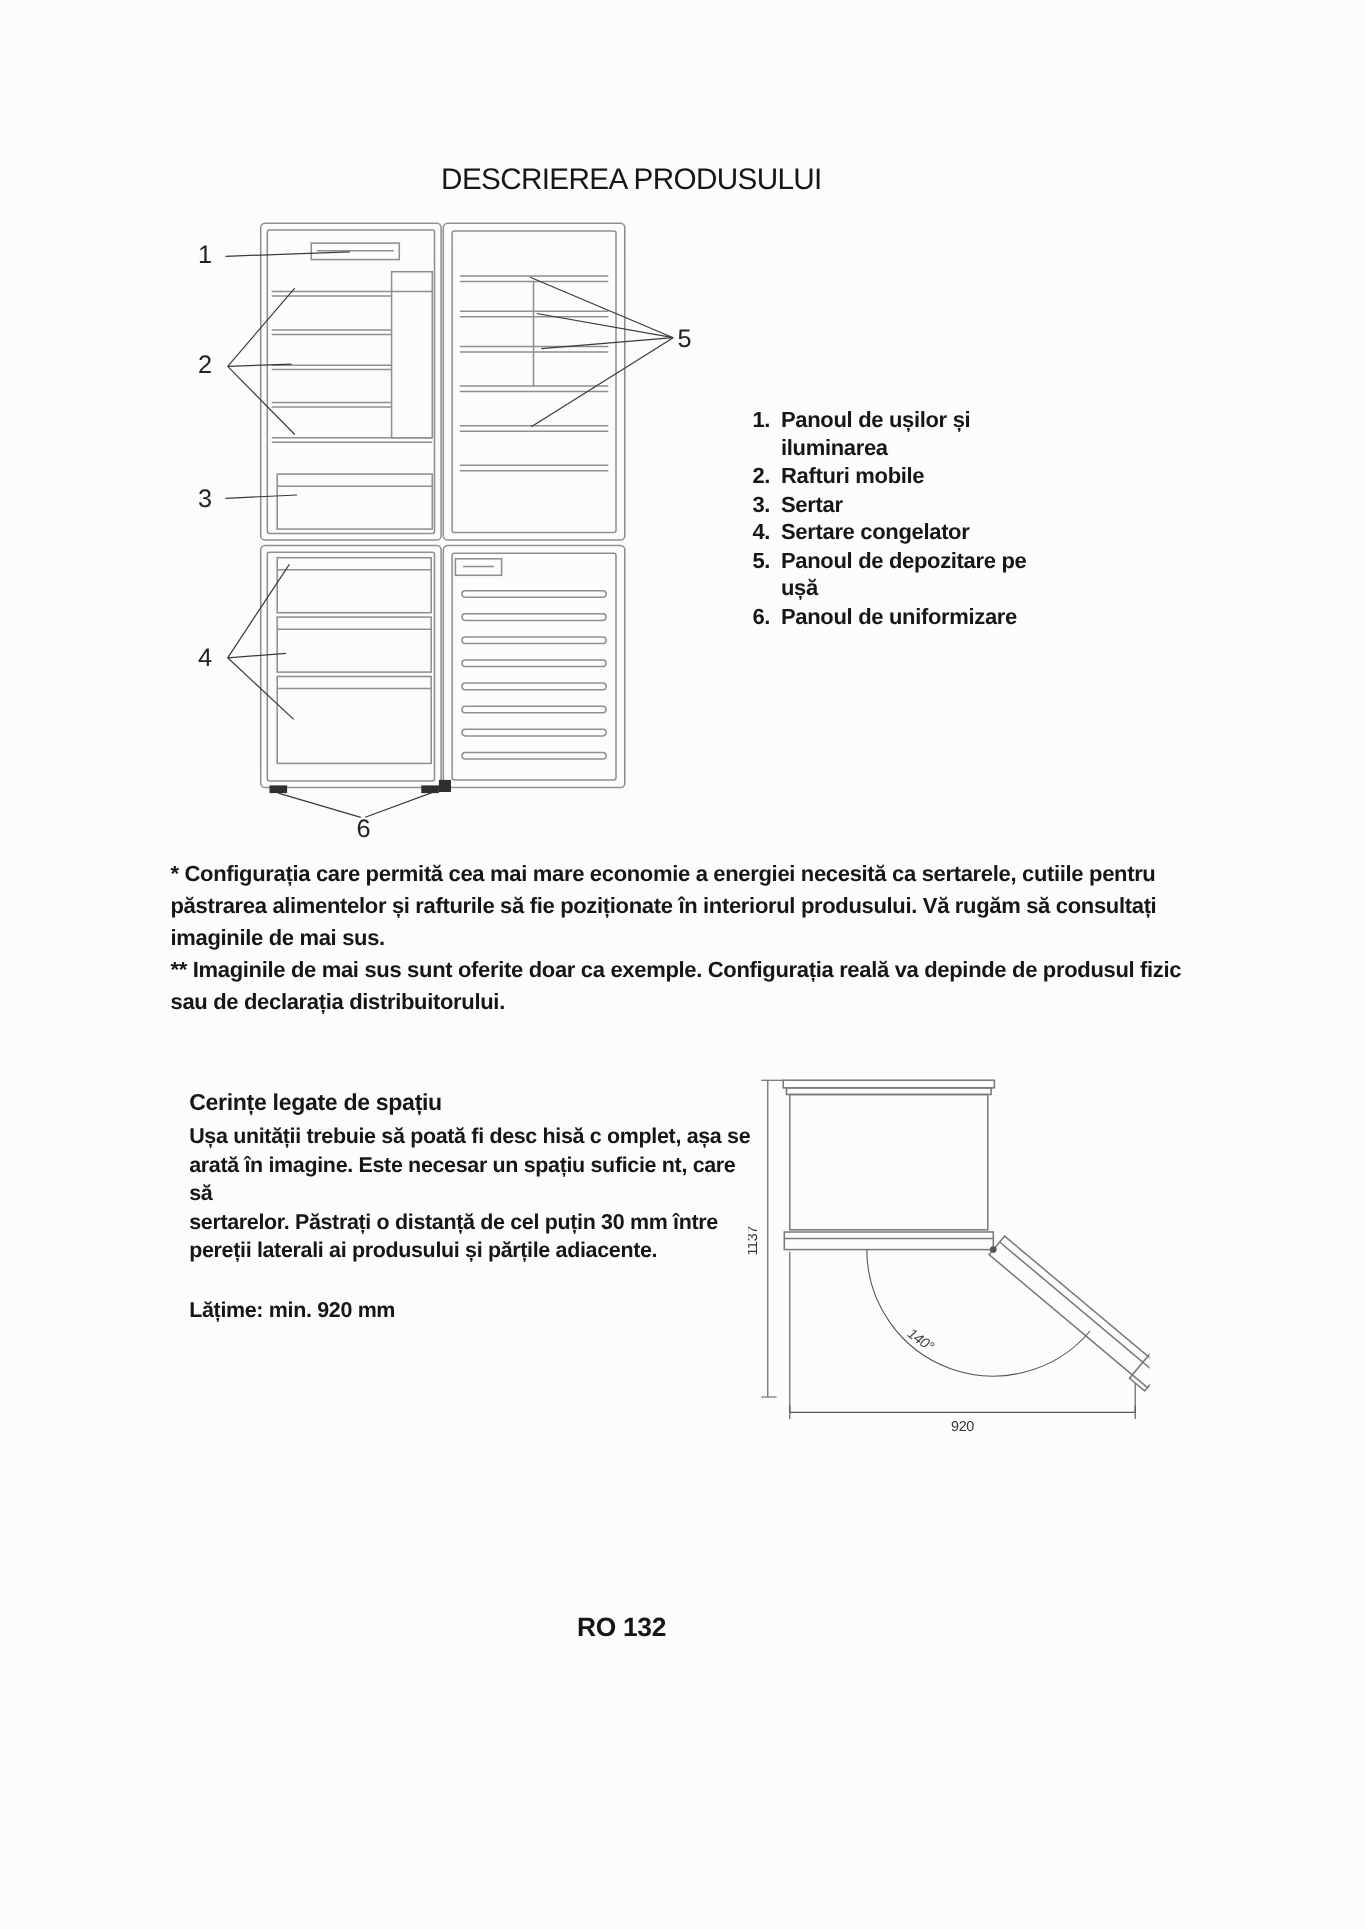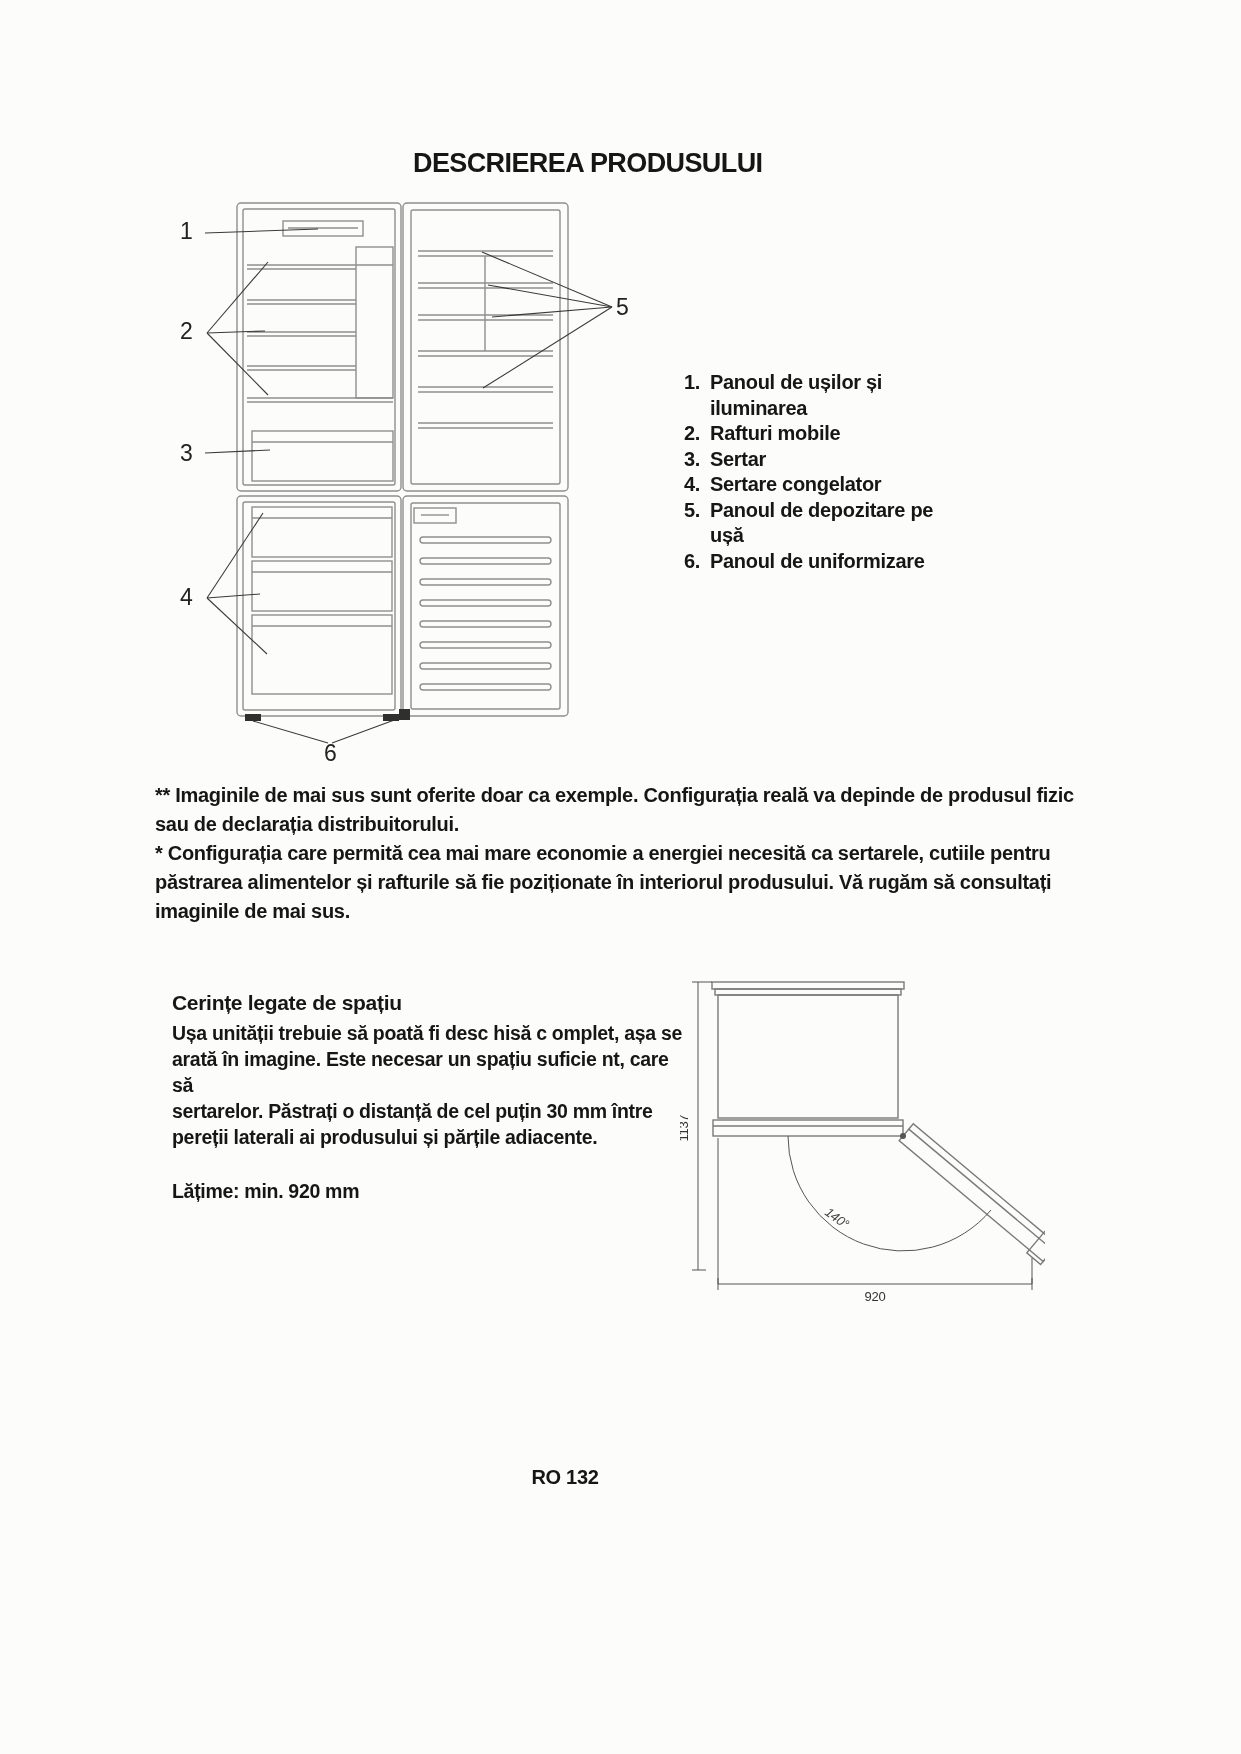--- a/index.html
+++ b/index.html
@@ -6,22 +6,22 @@
   .page{
     position:relative;
     width:1241px;height:1754px;
     background:#fcfcfb;
     font-family:"Liberation Sans","DejaVu Sans",sans-serif;
     color:#161616;
     overflow:hidden;
     letter-spacing:-0.3px;
   }
   .title{
-    position:absolute;left:413px;top:148px;
-    font-size:27px;font-weight:700;letter-spacing:-0.6px;margin:0;
+    position:absolute;left:401px;top:148px;
+    font-size:27px;font-weight:400;letter-spacing:-0.6px;margin:0;
   }
   .callout{
     position:absolute;
     font-size:23px;font-weight:400;color:#222;
   }
   .legend{
     position:absolute;left:684px;top:370px;width:268px;
     font-size:20px;font-weight:700;line-height:25.5px;
   }
   .legend-item{display:flex;}
@@ -33,21 +33,21 @@
   }
   .notes p{margin:0;}
   .space{
     position:absolute;left:172px;top:990px;width:520px;
     font-size:19.5px;font-weight:700;line-height:26px;
   }
   .space-heading{font-size:21px;margin-bottom:4px;}
   .space-dims{margin-top:28px;}
   .footer{
     position:absolute;left:505px;top:1466px;width:120px;
-    text-align:center;font-size:20px;font-weight:700;
+    text-align:center;font-size:24px;font-weight:700;
   }
   .abs-svg{position:absolute;}
   svg text{font-family:"Liberation Sans","DejaVu Sans",sans-serif;}
 </style>
 </head>
 <body>
 
 <div class="page">
 
   <h1 class="title">DESCRIEREA PRODUSULUI</h1>
@@ -166,22 +166,22 @@
       <span class="legend-num">5.</span>
       <span class="legend-label">Panoul de depozitare pe ușă</span>
     </div>
     <div class="legend-item">
       <span class="legend-num">6.</span>
       <span class="legend-label">Panoul de uniformizare</span>
     </div>
   </div>
 
   <div class="notes">
+    <p>* Configurația care permită cea mai mare economie a energiei necesită ca sertarele, cutiile pentru păstrarea alimentelor și rafturile să fie poziționate în interiorul produsului. Vă rugăm să consultați imaginile de mai sus.</p>
     <p>** Imaginile de mai sus sunt oferite doar ca exemple. Configurația reală va depinde de produsul fizic sau de declarația distribuitorului.</p>
-    <p>* Configurația care permită cea mai mare economie a energiei necesită ca sertarele, cutiile pentru păstrarea alimentelor și rafturile să fie poziționate în interiorul produsului. Vă rugăm să consultați imaginile de mai sus.</p>
   </div>
 
   <div class="space">
     <div class="space-heading">Cerințe legate de spațiu</div>
     <div>Ușa unității trebuie să poată fi desc hisă c omplet, așa se</div>
     <div>arată în imagine. Este necesar un spațiu suficie nt, care să</div>
     <div>sertarelor.  Păstrați o distanță de cel puțin 30 mm între</div>
     <div>pereții laterali ai produsului și părțile adiacente.</div>
     <div class="space-dims">
       <div>Lățime: min. 920 mm</div>

